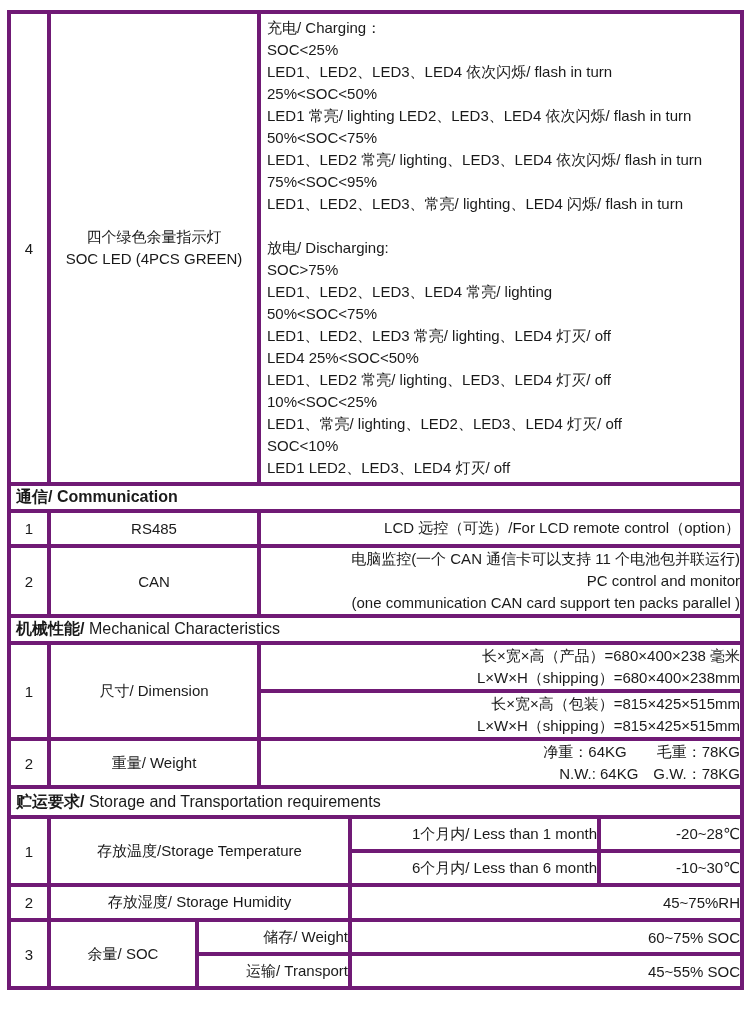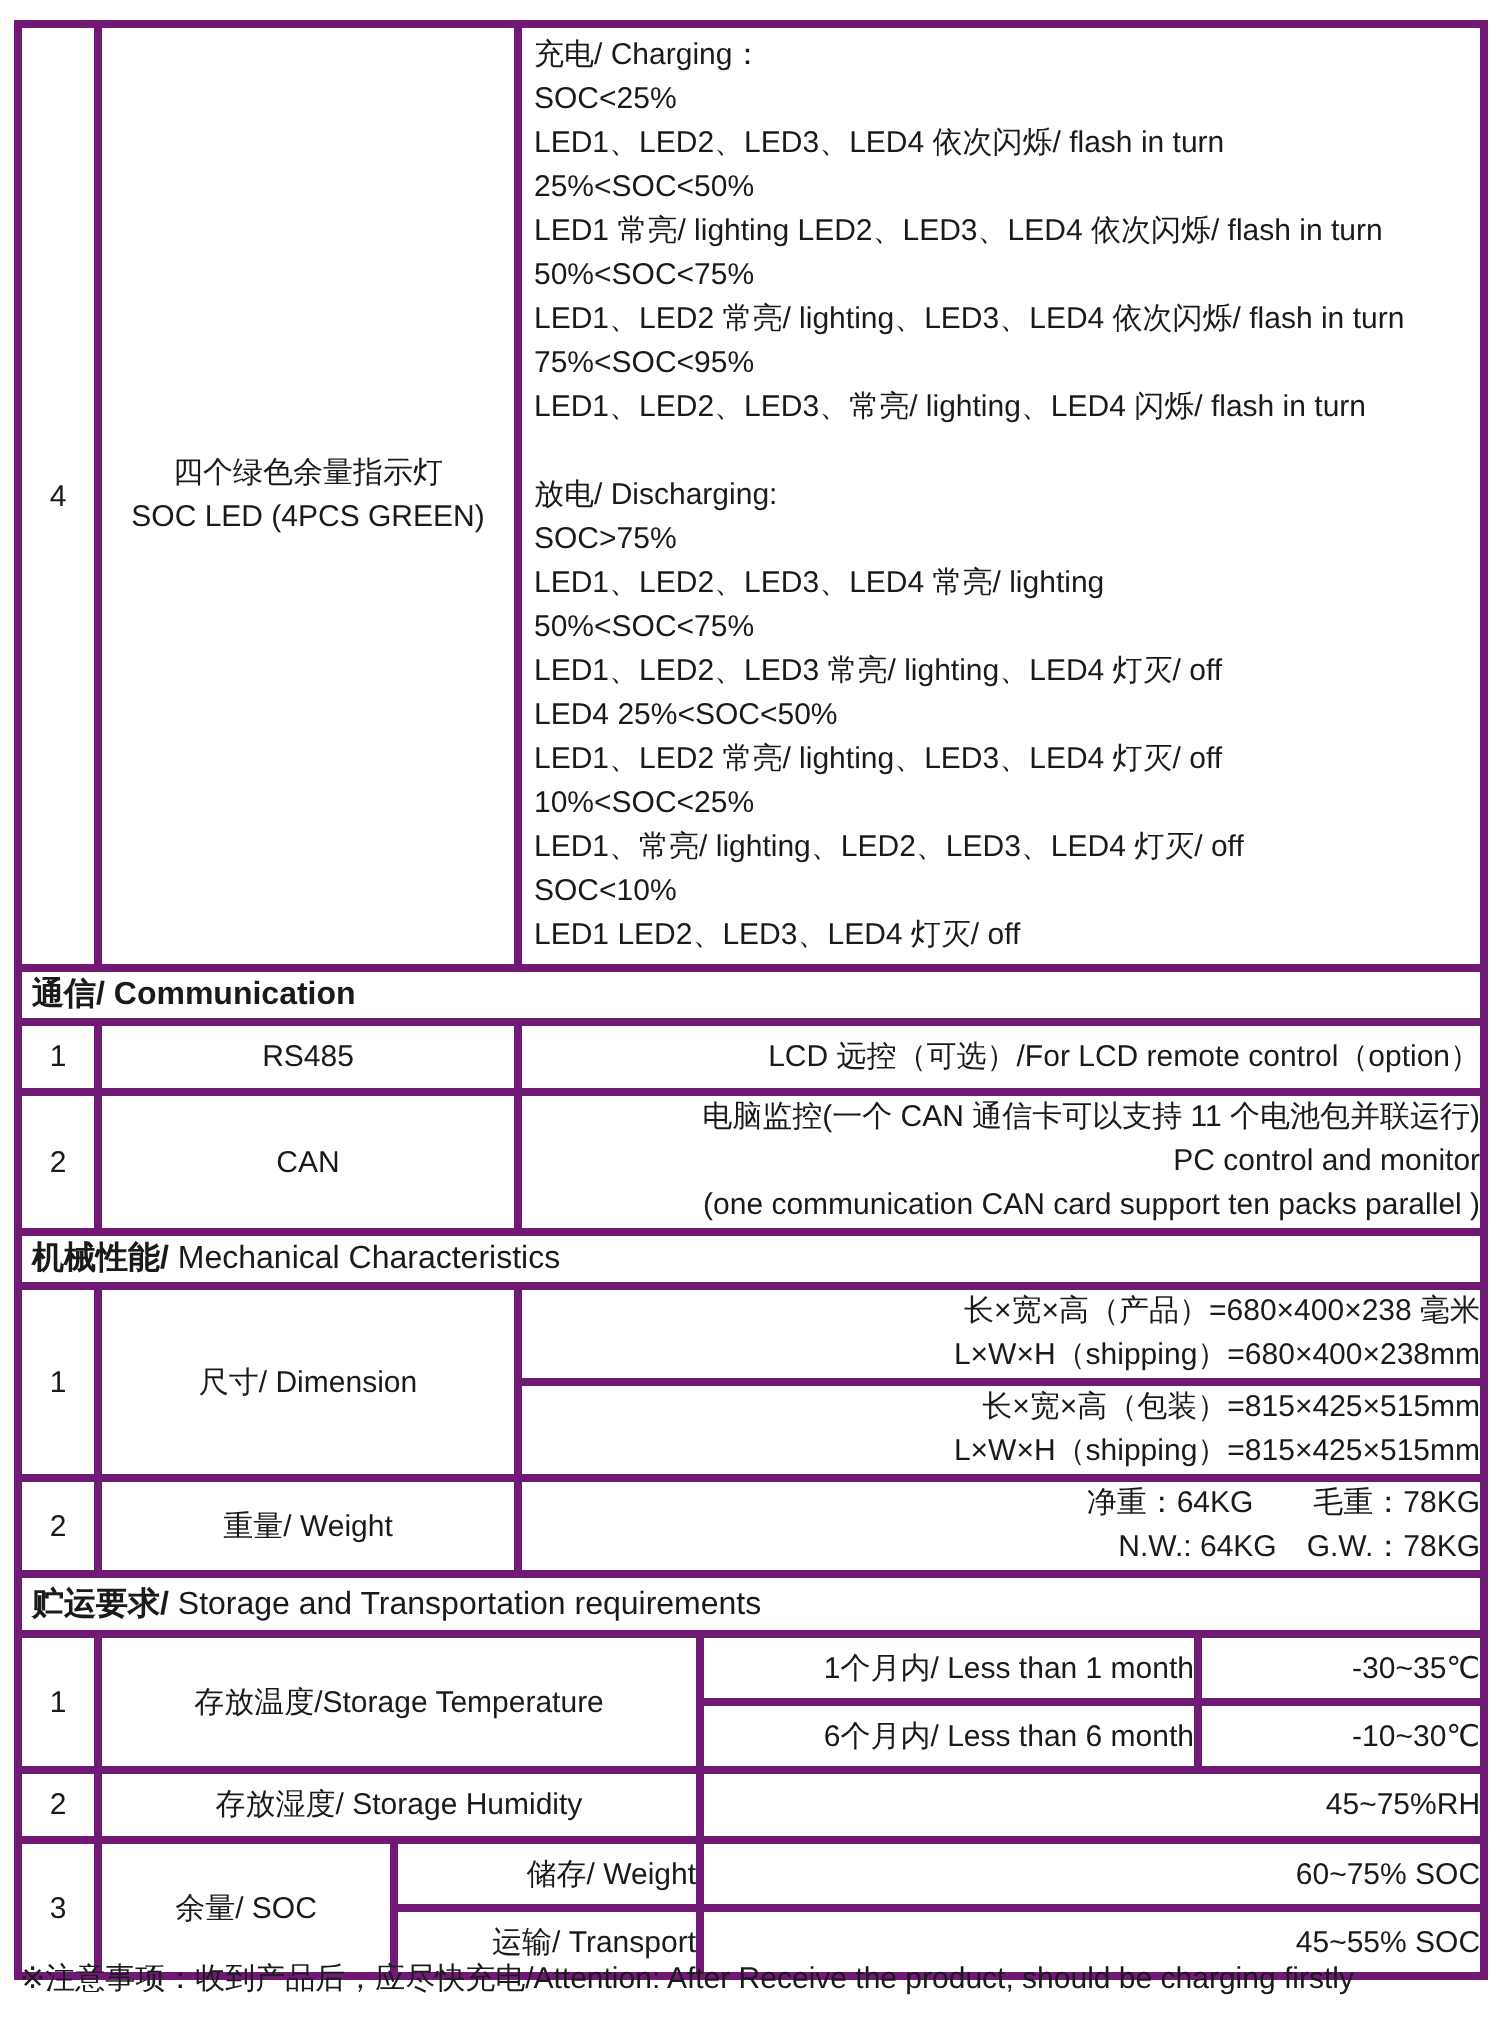--- a/index.html
+++ b/index.html
@@ -162,21 +162,21 @@
       <tr class="rh30">
         <td class="c-sec" colspan="6">
           <span class="sec-zh">贮运要求/</span><span> Storage and Transportation requirements</span>
         </td>
       </tr>
 
       <tr class="rh34">
         <td class="c-idx" rowspan="2">1</td>
         <td class="c-name" colspan="3" rowspan="2">存放温度/Storage Temperature</td>
         <td class="c-center">1个月内/ Less than 1 month</td>
-        <td class="c-center">-30~35℃</td>
+        <td class="c-center">-20~28℃</td>
       </tr>
       <tr class="rh34">
         <td class="c-center">6个月内/ Less than 6 month</td>
         <td class="c-center">-10~30℃</td>
       </tr>
 
       <tr class="rh35">
         <td class="c-idx">2</td>
         <td class="c-name" colspan="3">存放湿度/ Storage Humidity</td>
         <td class="c-center" colspan="2">45~75%RH</td>
@@ -189,15 +189,14 @@
         <td class="c-center" colspan="2">60~75% SOC</td>
       </tr>
       <tr class="rh34">
         <td class="c-center" colspan="2">运输/ Transport</td>
         <td class="c-center" colspan="2">45~55% SOC</td>
       </tr>
 
     </tbody>
   </table>
 
-  <p class="footnote">※注意事项：收到产品后，应尽快充电/Attention: After Receive the product, should be charging firstly</p>
 
 </div>
 
 </body></html>

